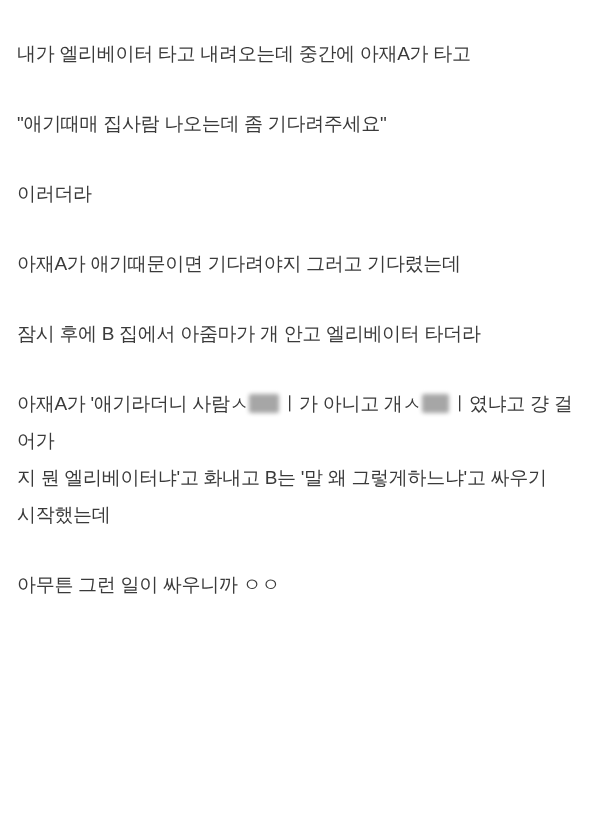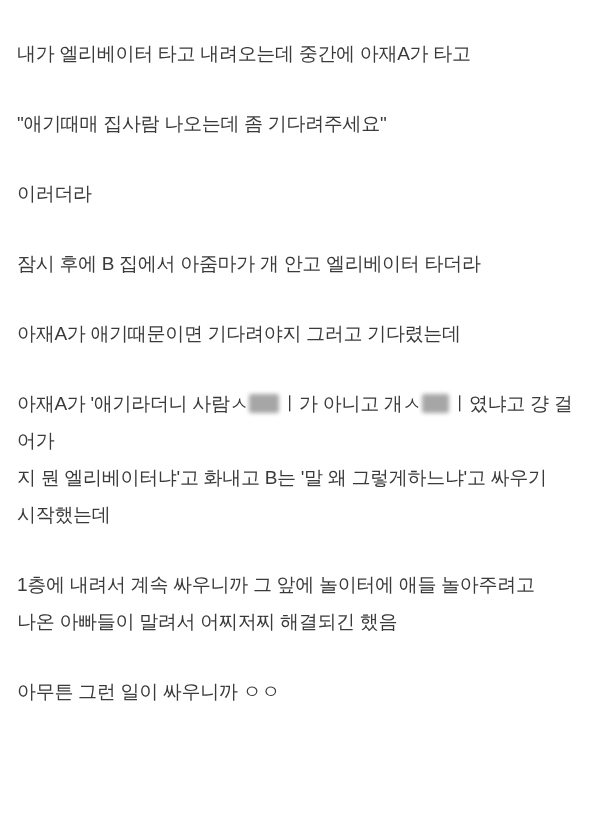--- a/index.html
+++ b/index.html
@@ -36,21 +36,19 @@
     margin: 0 1px;
   }
 </style>
 </head>
 <body>
 
 <div class="post-body" style="color: rgb(58, 58, 58); background: rgb(255, 255, 255);">
     <p><span>내가 엘리베이터 타고 내려오는데 중간에 아재A가 타고</span></p>
     <p><span>"애기때매 집사람 나오는데 좀 기다려주세요"</span></p>
     <p><span>이러더라</span></p>
+    <p><span>아재A가 애기때문이면 기다려야지 그러고 기다렸는데</span></p>
     <p><span>잠시 후에 B 집에서 아줌마가 개 안고 엘리베이터 타더라</span></p>
-    <p><span>아재A가 애기때문이면 기다려야지 그러고 기다렸는데</span></p>
     <p><span>아재A가 '애기라더니 사람ㅅ</span><span class="censor" style="width: 30px; background: rgb(166, 166, 166);"></span><span>ㅣ가 아니고 개ㅅ</span><span class="censor" style="width: 27px; background: rgb(166, 166, 166);"></span><span>ㅣ였냐고 걍 걸어가
 지 뭔 엘리베이터냐'고 화내고 B는 '말 왜 그렇게하느냐'고 싸우기
 시작했는데</span></p>
-    <p><span>1층에 내려서 계속 싸우니까 그 앞에 놀이터에 애들 놀아주려고
-나온 아빠들이 말려서 어찌저찌 해결되긴 했음</span></p>
     <p><span>아무튼 그런 일이 싸우니까 ㅇㅇ</span></p>
   </div>
 
 </body></html>

